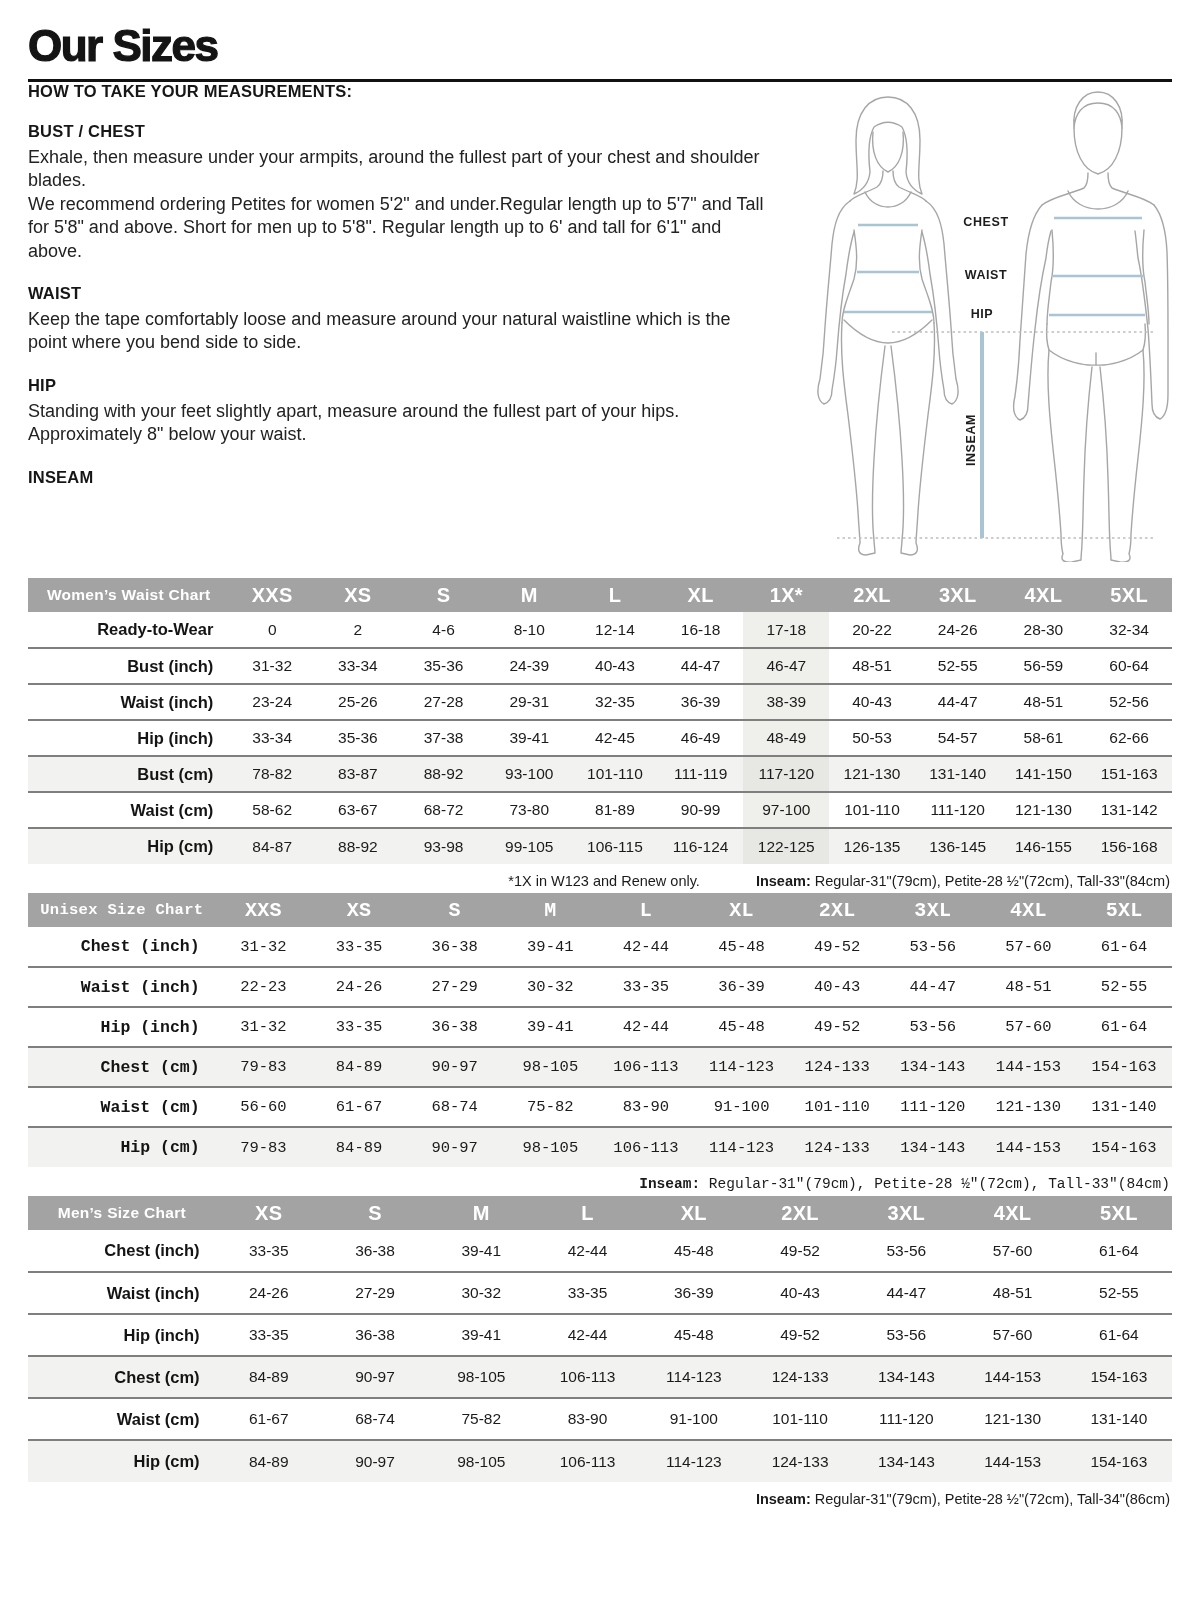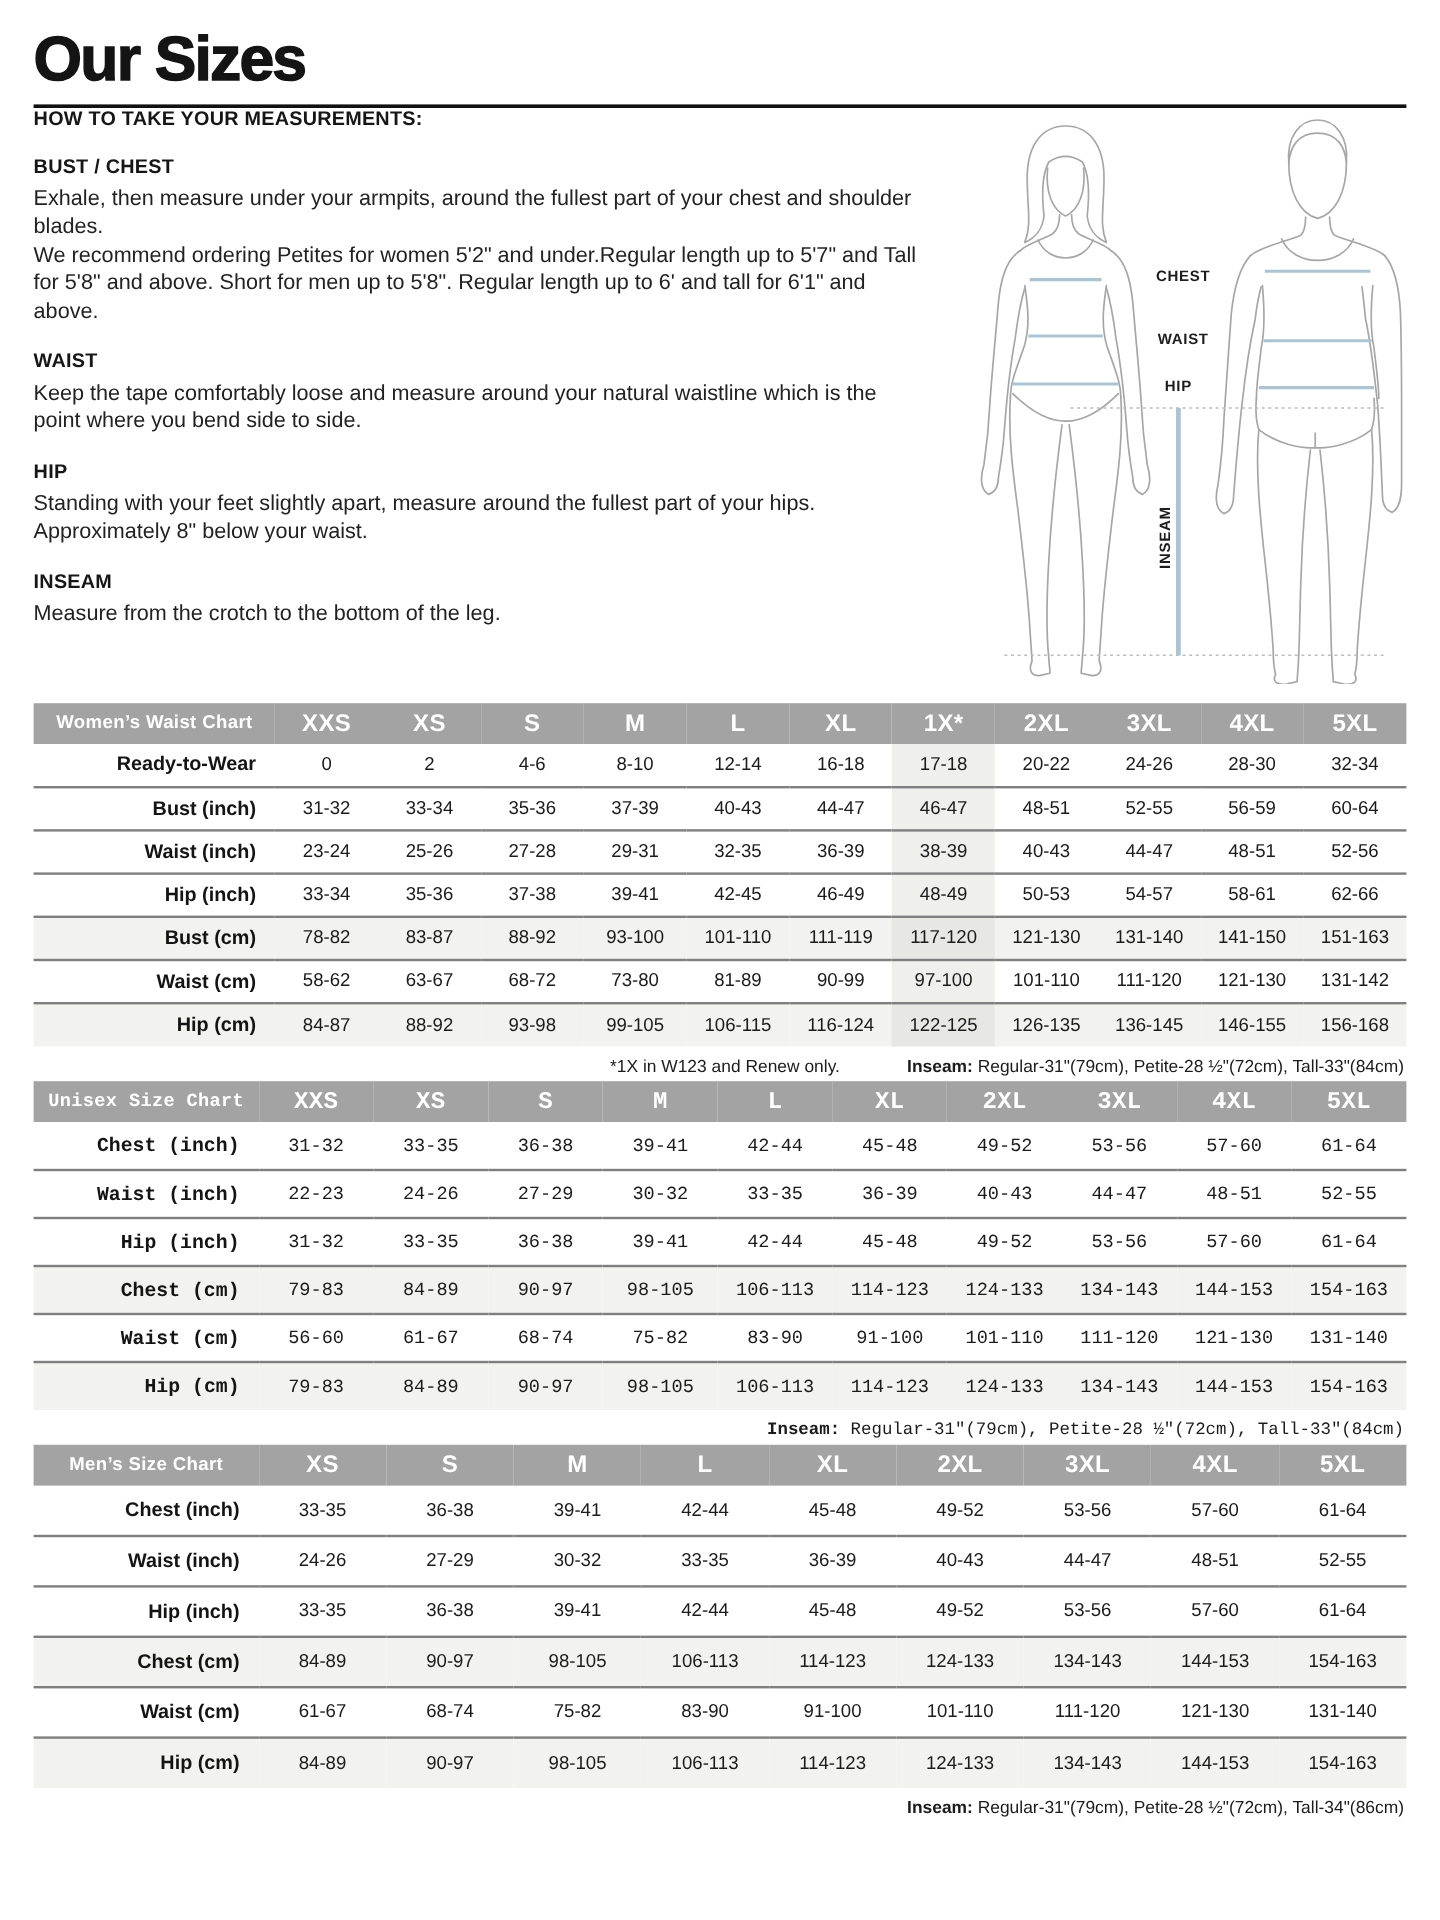--- a/index.html
+++ b/index.html
@@ -7,21 +7,21 @@
     --sep:#7f7f7f; --blue:#a9c4d3; --outline:#a6a6a6;
   }
   *{box-sizing:border-box;}
   html,body{margin:0;padding:0;}
   body{
     width:1200px;height:1600px;background:#ffffff;overflow:hidden;
     font-family:"Liberation Sans",sans-serif;color:#202020;
   }
   .page{padding:24px 28px 0 28px;}
   h1.page-title{
-    margin:0;font-size:52px;line-height:1.0;font-weight:700;letter-spacing:-1.5px;
+    margin:0;font-size:44px;line-height:1.0;font-weight:700;letter-spacing:-1.5px;
     color:#141414;-webkit-text-stroke:1.2px #141414;
   }
   hr.title-rule{border:none;border-top:3px solid #111;margin:11px 0 0 0;}
   .top{display:flex;}
   .instructions{flex:1;padding-right:8px;}
   .instructions h2{margin:0;font-size:16.5px;font-weight:700;color:#161616;letter-spacing:.2px;}
   .instr-sec h3{margin:21px 0 5px 0;font-size:16.5px;font-weight:700;color:#161616;letter-spacing:.2px;}
   .instr-sec p{margin:0;font-size:18px;line-height:1.3;color:#222;max-width:748px;}
   .diagram{width:392px;flex:none;}
   .diagram svg{display:block;}
@@ -82,21 +82,20 @@
       <section class="instr-sec">
         <h3>WAIST</h3>
         <p>Keep the tape comfortably loose and measure around your natural waistline which is the point where you bend side to side.</p>
       </section>
       <section class="instr-sec">
         <h3>HIP</h3>
         <p>Standing with your feet slightly apart, measure around the fullest part of your hips. Approximately 8" below your waist.</p>
       </section>
       <section class="instr-sec">
         <h3>INSEAM</h3>
-        <p>Measure from the crotch to the bottom of the leg.</p>
       </section>
     </div>
 
     <div class="diagram">
       <svg width="392" height="480" viewBox="0 0 392 480">
 
         <g>
           <path class="figline" d="M 74,112 C 80,97 76,84 76,58 C 76,30 89,15 108,15 C 127,15 140,30 140,58 C 140,84 136,97 142,112 C 133,108 127,100 126,90 C 128,72 128,56 122,45 C 113,39 103,39 94,45 C 88,56 88,72 90,90 C 89,100 83,108 74,112 Z"></path>
           <path class="figline" d="M 93,50 C 91,70 97,85 108,90 C 119,85 125,70 123,50"></path>
           <path class="figline" d="M 103,89 C 103,97 101,102 97,105 C 86,111 76,113 70,119 M 113,89 C 113,97 115,102 119,105 C 130,111 140,113 146,119"></path>
@@ -186,21 +185,21 @@
               <td>20-22</td>
               <td>24-26</td>
               <td>28-30</td>
               <td>32-34</td>
             </tr>
             <tr>
               <th>Bust (inch)</th>
               <td>31-32</td>
               <td>33-34</td>
               <td>35-36</td>
-              <td>37-39</td>
+              <td>24-39</td>
               <td>40-43</td>
               <td>44-47</td>
               <td class="hl">46-47</td>
               <td>48-51</td>
               <td>52-55</td>
               <td>56-59</td>
               <td>60-64</td>
             </tr>
             <tr>
               <th>Waist (inch)</th>

